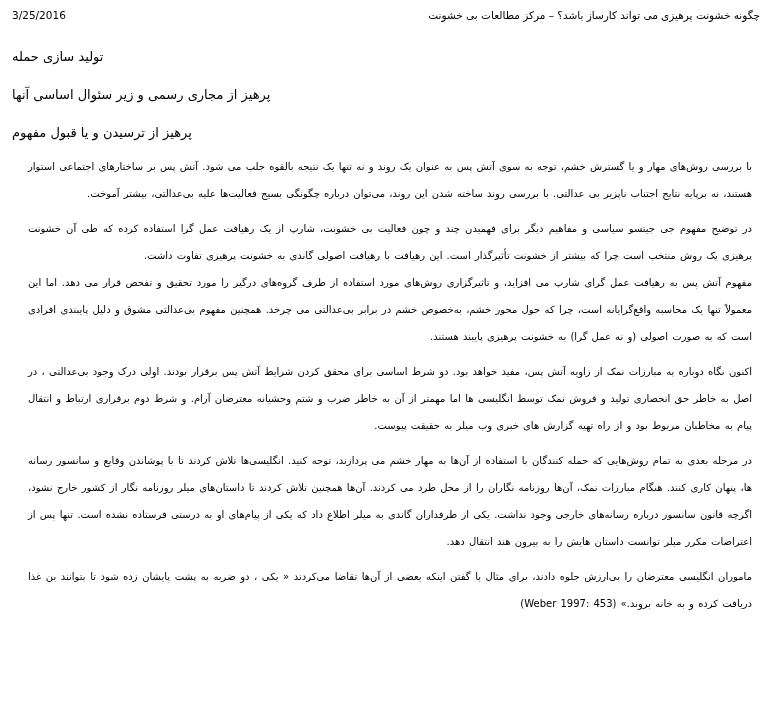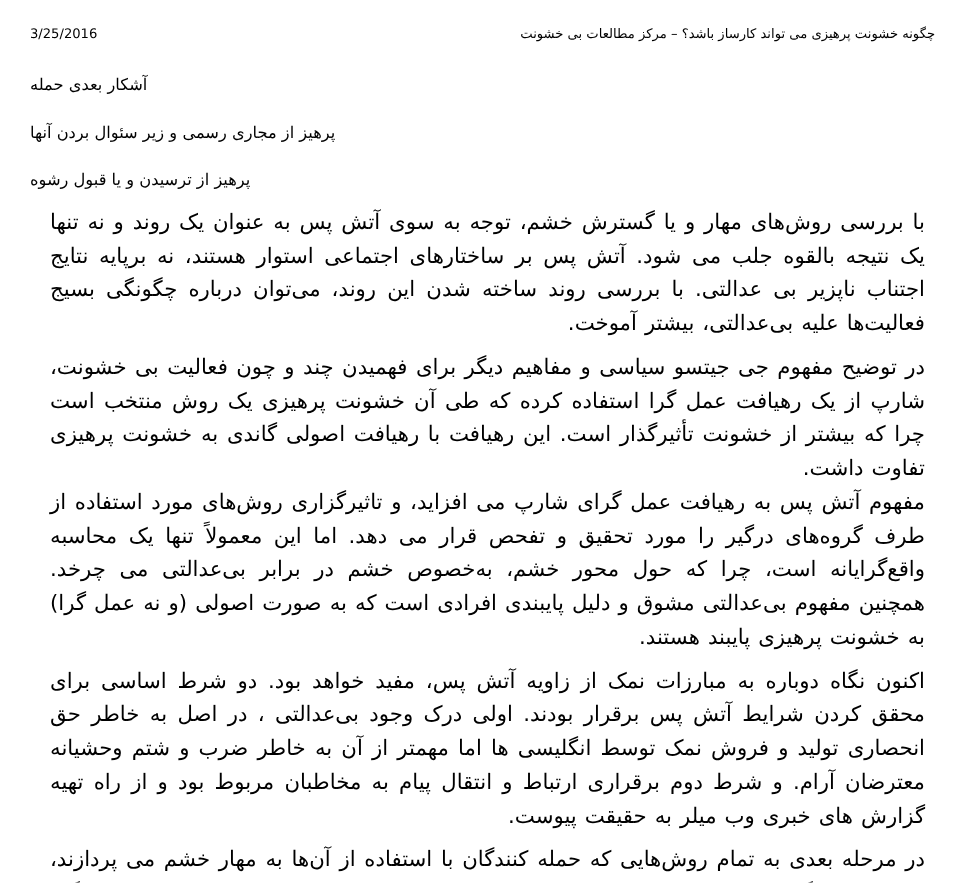--- a/index.html
+++ b/index.html
@@ -12,21 +12,21 @@
     height: 706px;
     overflow: hidden;
     font-family: "DejaVu Sans", sans-serif;
     color: #000000;
     position: relative;
   }
   .page {
     width: 100%;
     height: 100%;
     box-sizing: border-box;
-    padding: 16px;
+    padding: 4px;
   }
   
   .print-header {
     position: relative;
     height: 18px;
     padding-top: 5px;
     font-size: 10.5px;
   }
   .print-date {
     position: absolute;
@@ -56,21 +56,21 @@
   .heading-line:last-child {
     margin-bottom: 0;
   }
   
   .body-text {
     margin: 0 8px;
   }
   .body-text p {
     direction: rtl;
     text-align: justify;
-    font-size: 17px;
+    font-size: 10px;
     line-height: 27px;
     margin: 8px 0 0 16px;
     word-spacing: 1px;
   }
   .body-text p.first {
     margin-top: 12px;
   }
   .body-text p.continues {
     margin-top: 0; 
   }
@@ -79,23 +79,23 @@
 <body>
 
 <div class="page">
 
   <div class="print-header">
     <span class="print-date">3/25/2016</span>
     <span class="print-title">چگونه خشونت پرهیزی می تواند کارساز باشد؟ – مرکز مطالعات بی خشونت</span>
   </div>
 
   <div class="headings">
-    <div class="heading-line">آشکار بعدی حمله</div>
-    <div class="heading-line">پرهیز از مجاری رسمی و زیر سئوال بردن آنها</div>
-    <div class="heading-line">پرهیز از ترسیدن و یا قبول رشوه</div>
+    <div class="heading-line">تولید سازی حمله</div>
+    <div class="heading-line">پرهیز از مجاری رسمی و زیر سئوال اساسی آنها</div>
+    <div class="heading-line">پرهیز از ترسیدن و یا قبول مفهوم</div>
   </div>
 
   <div class="body-text">
     <p class="first">با بررسی روش‌های مهار و یا گسترش خشم، توجه به سوی آتش پس به عنوان یک روند و نه تنها یک نتیجه بالقوه جلب می شود. آتش پس بر ساختارهای اجتماعی  استوار هستند، نه برپایه نتایج اجتناب ناپزیر بی عدالتی.  با بررسی روند ساخته شدن این روند، می‌توان درباره چگونگی بسیج فعالیت‌ها علیه بی‌عدالتی، بیشتر آموخت.</p>
     <p>در توضیح مفهوم جی جیتسو سیاسی و مفاهیم دیگر برای فهمیدن چند و چون فعالیت بی خشونت، شارپ از یک رهیافت عمل گرا استفاده کرده  که طی آن خشونت پرهیزی یک روش منتخب است چرا که بیشتر از خشونت تأثیرگذار است. این رهیافت با رهیافت اصولی گاندی به خشونت پرهیزی تفاوت داشت.</p>
     <p class="continues">مفهوم آتش پس به رهیافت عمل گرای شارپ می افزاید، و تاثیرگزاری روش‌های مورد استفاده از طرف گروه‌های درگیر را مورد تحقیق و تفحص قرار می دهد. اما این معمولاً تنها یک محاسبه واقع‌گرایانه است، چرا که حول محور خشم، به‌خصوص خشم در برابر بی‌عدالتی می چرخد. همچنین مفهوم بی‌عدالتی مشوق و دلیل پایبندی افرادی است که به صورت اصولی (و نه عمل گرا) به خشونت پرهیزی پایبند هستند.</p>
     <p>اکنون نگاه دوباره به مبارزات نمک از زاویه آتش پس، مفید خواهد بود. دو شرط اساسی برای محقق کردن شرایط آتش پس برقرار بودند. اولی درک وجود بی‌عدالتی ، در اصل به خاطر حق انحصاری تولید و فروش نمک توسط انگلیسی ها اما مهمتر از آن به خاطر ضرب و شتم وحشیانه معترضان آرام. و شرط دوم برقراری ارتباط و انتقال پیام به مخاطبان مربوط بود و از راه تهیه گزارش های خبری وب میلر به حقیقت پیوست.</p>
     <p>در مرحله بعدی به تمام روش‌هایی که حمله کنندگان با استفاده از آن‌ها به مهار خشم می پردازند، توجه کنید. انگلیسی‌ها تلاش کردند تا با پوشاندن وقایع و سانسور رسانه ها، پنهان کاری کنند. هنگام مبارزات نمک، آن‌ها روزنامه نگاران را از محل طرد می کردند. آن‌ها همچنین تلاش کردند تا داستان‌های میلر روزنامه نگار از کشور خارج نشود، اگرچه قانون سانسور درباره رسانه‌های خارجی وجود نداشت. یکی از طرفداران گاندی به میلر اطلاع داد که یکی از پیام‌های او به درستی فرستاده نشده است. تنها پس از اعتراضات مکرر میلر توانست داستان هایش را به بیرون هند انتقال دهد.</p>
     <p>ماموران انگلیسی معترضان را بی‌ارزش جلوه دادند، برای مثال با گفتن اینکه بعضی از آن‌ها تقاضا می‌کردند « یکی ، دو ضربه به پشت پایشان زده شود تا بتوانند بن غذا دریافت کرده و به خانه بروند.» (Weber 1997: 453)</p>
   </div>

